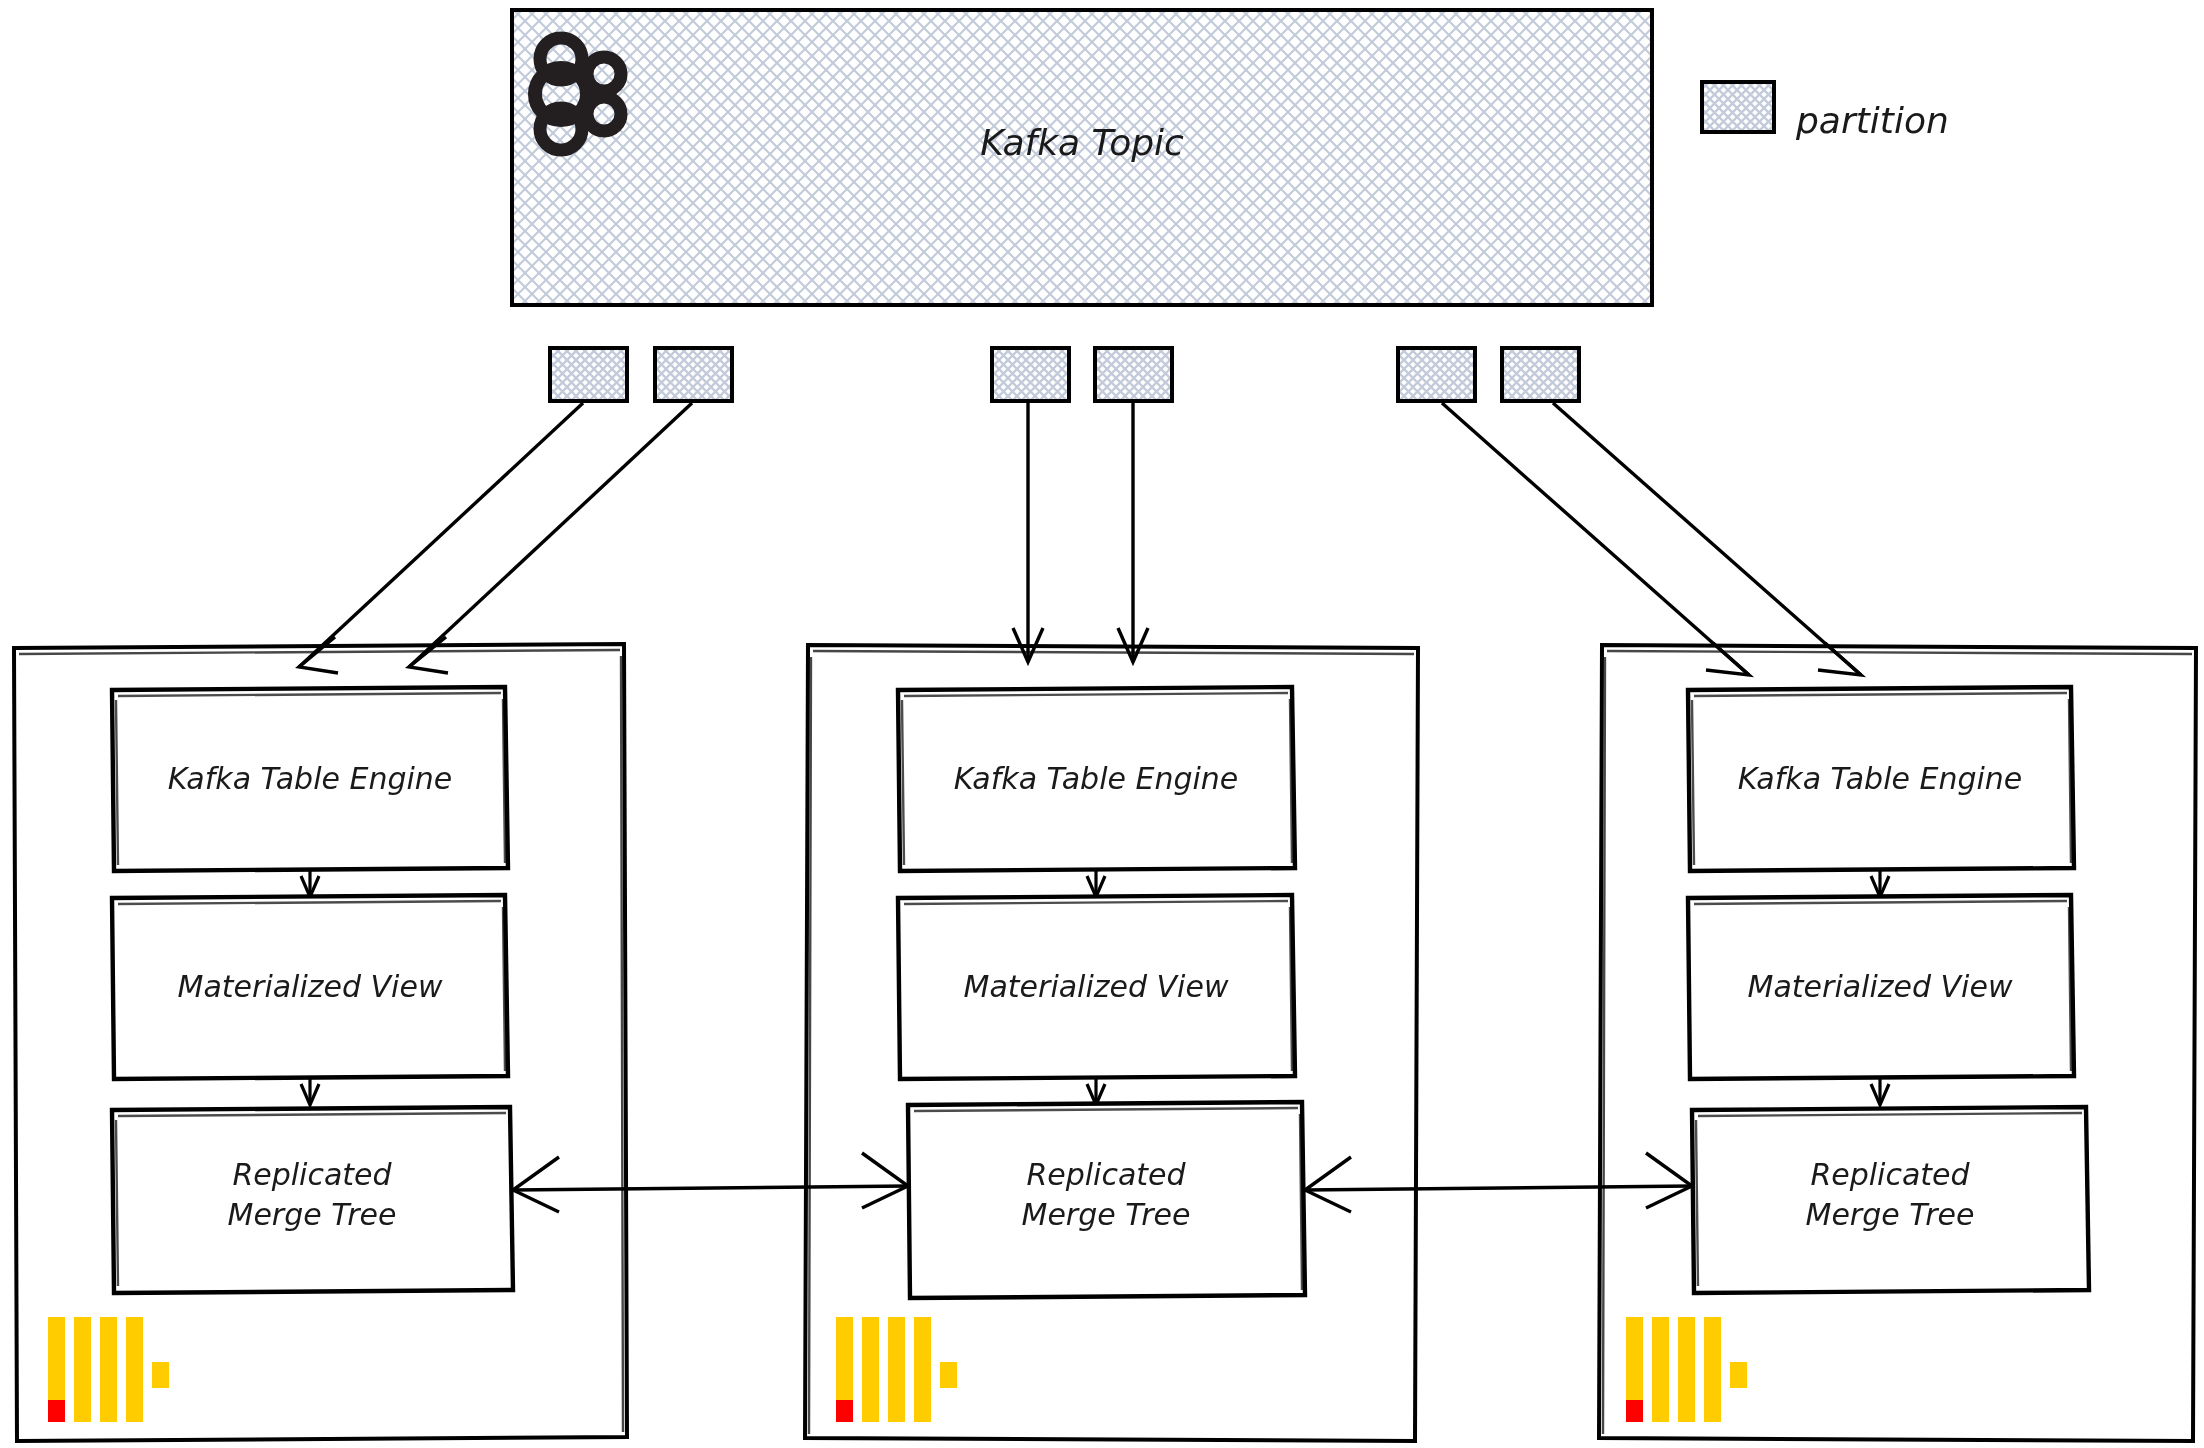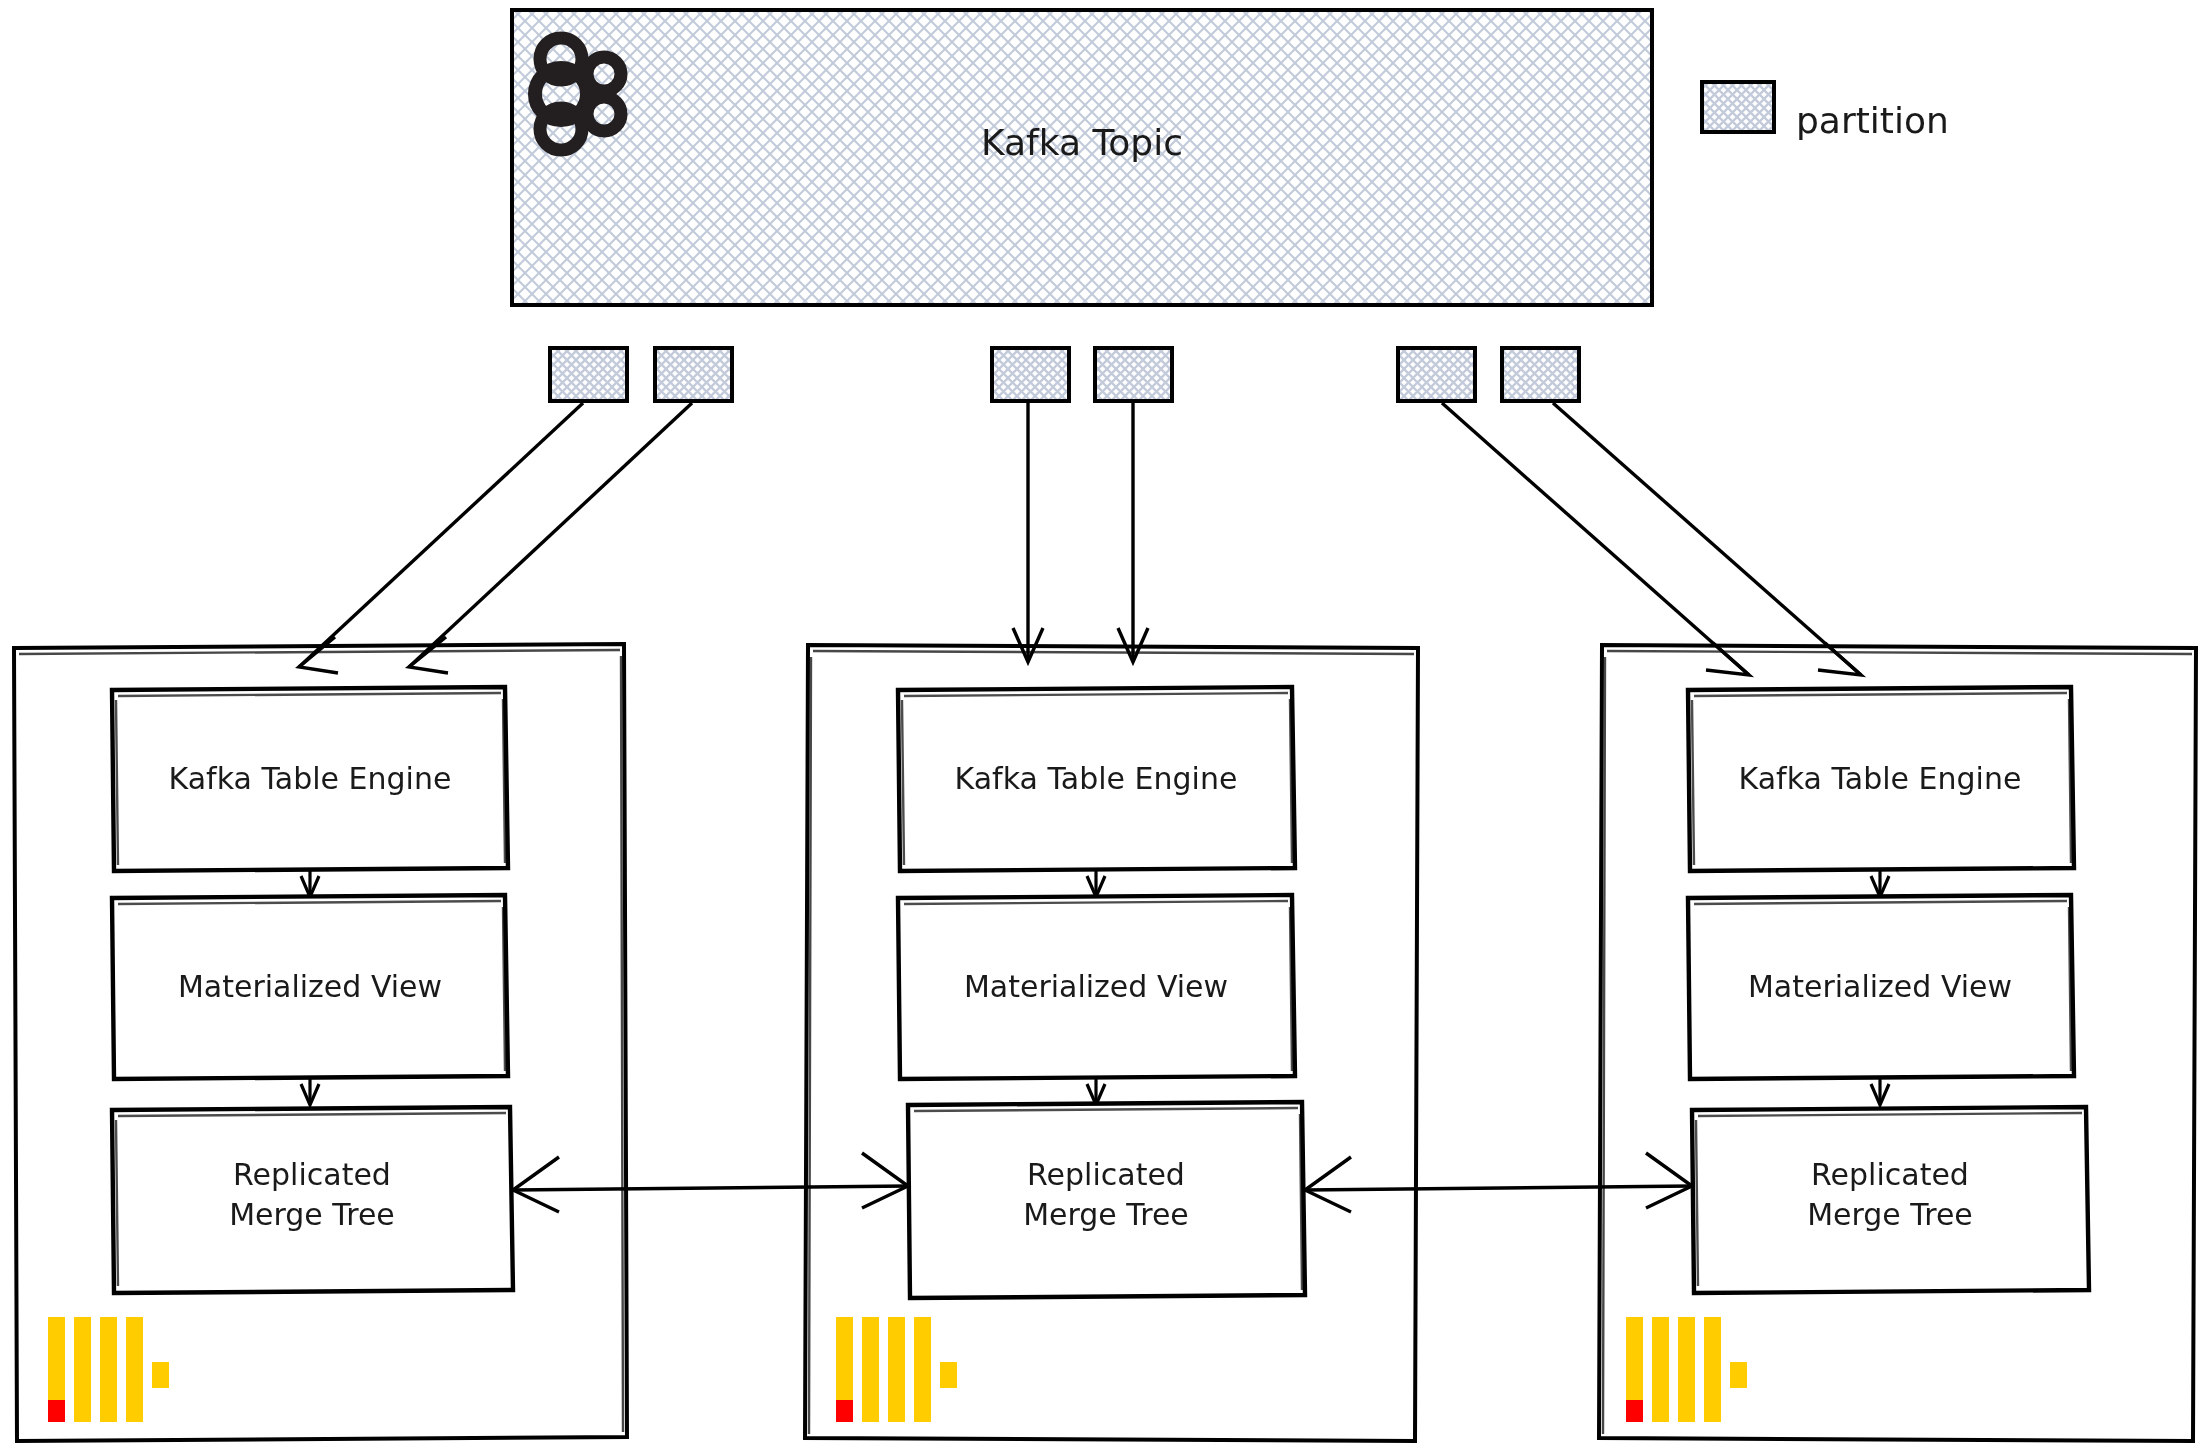--- a/index.html
+++ b/index.html
@@ -1,18 +1,18 @@
 <!DOCTYPE html>
 <html><head>
 <meta charset="utf-8">
 <style>
   html,body{margin:0;padding:0;background:#ffffff;}
   body{width:2204px;height:1448px;overflow:hidden;
        font-family:"DejaVu Sans",sans-serif;}
-  #stage{position:relative;width:2204px;height:1320px;background:#fff;}
+  #stage{position:relative;width:2204px;height:1320px;background:#fff;font-style:italic;}
   svg#canvas{position:absolute;left:0;top:0;width:2204px;height:1448px;}
   .lbl{font-family:"DejaVu Sans",sans-serif;font-size:30px;fill:#1a1a1a;}
   .lbl-topic{font-size:36px;}
   .lbl-legend{font-size:36px;}
   text{ dominant-baseline:middle; }
 </style>
 </head>
 <body>
 
 <div id="stage">

